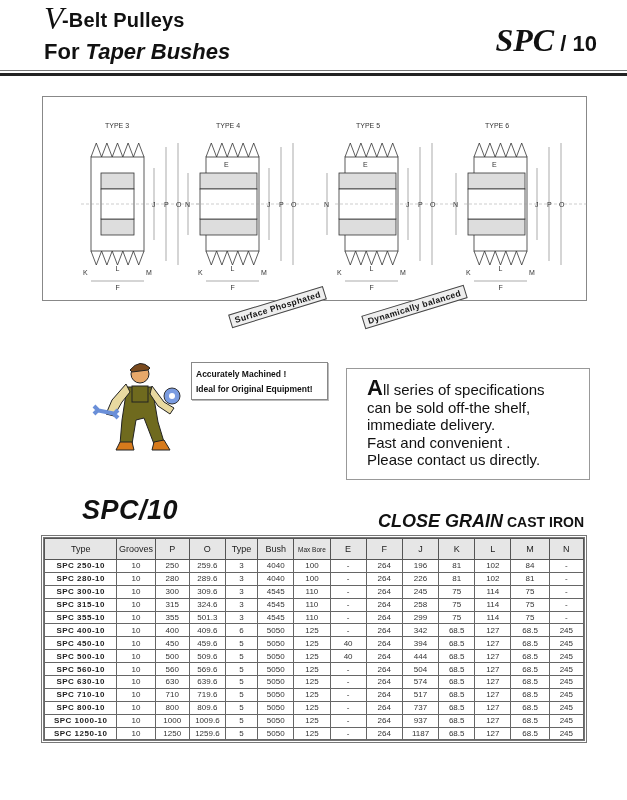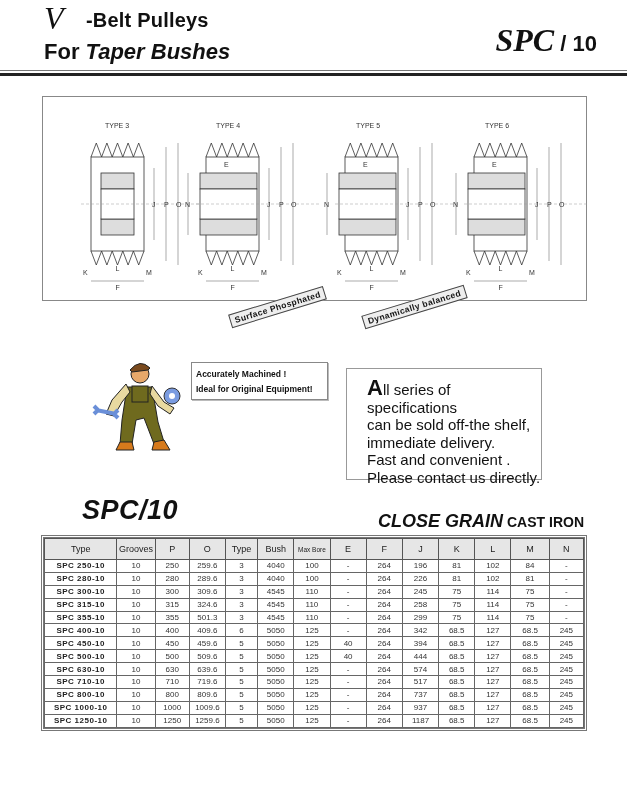--- a/index.html
+++ b/index.html
@@ -1,33 +1,33 @@
 <!DOCTYPE html>
 <html><head>
 <meta charset="utf-8">
 <style>
   html, body { margin:0; padding:0; background:#fff; }
   body { width:627px; height:800px; position:relative; overflow:hidden; font-family:"Liberation Sans", sans-serif; color:#111; }
   .hdr-v { position:absolute; left:44px; top:2px; font-family:"Liberation Serif", serif; font-style:italic; font-size:32px; line-height:32px; }
-  .hdr-l1 { position:absolute; left:62px; top:9px; font-size:20px; font-weight:bold; letter-spacing:0.2px;margin-left:24px; }
+  .hdr-l1 { position:absolute; left:62px; top:9px; font-size:20px; font-weight:bold; letter-spacing:0.2px; }
   .hdr-l2 { position:absolute; left:44px; top:39px; font-size:22px; font-weight:bold; }
   .hdr-l2 i { font-style:italic; }
   .hdr-code { position:absolute; right:30px; top:22px; font-family:"Liberation Serif", serif; font-style:italic; font-weight:bold; font-size:32px;text-align:center; }
   .hdr-code span { font-family:"Liberation Sans", sans-serif; font-style:normal; font-size:22px; }
   .rule1 { position:absolute; left:0; right:0; top:70px; border-top:1px solid #777; }
   .rule2 { position:absolute; left:0; right:0; top:73px; border-top:3px solid #222; }
 
   .drawing { position:absolute; left:42px; top:96px; width:545px; height:205px; border:1.5px solid #888; box-sizing:border-box; background:#fff; }
   .drawing svg { position:absolute; left:0; top:0; }
   .type-label { position:absolute; font-size:7px; color:#333; }
   .stamp { position:absolute; border:1px solid #444; background:#eee; font-size:8.5px; font-weight:bold; padding:1px 4px; transform:rotate(-17deg); white-space:nowrap; letter-spacing:0.4px; }
 
   .worker { position:absolute; left:92px; top:352px; width:96px; height:100px; }
   .feat-box { position:absolute; left:191px; top:362px; width:137px; height:38px; border:1px solid #888; box-shadow:1px 1px 0 #bbb; font-size:8.5px; font-weight:bold; padding:4px 4px; box-sizing:border-box; line-height:15px; }
-  .promo { position:absolute; left:346px; top:368px; width:196px; height:112px; border:1.5px solid #999; box-sizing:border-box; padding:10px 0 0 20px; font-size:15px; line-height:17.5px; color:#111; }
+  .promo { position:absolute; left:346px; top:368px; width:244px; height:112px; border:1.5px solid #999; box-sizing:border-box; padding:10px 0 0 20px; font-size:15px; line-height:17.5px; color:#111; }
   .promo .cap { font-size:22px; font-weight:bold; }
 
   .sec-title { position:absolute; left:42px; top:495px; font-size:27px; font-weight:bold; font-style:italic; letter-spacing:0.5px;margin-left:40px; }
   .sec-sub { position:absolute; right:43px; top:511px; font-size:18px; font-weight:bold; font-style:italic; }
   .sec-sub span { font-size:14px; font-style:normal; }
 
   .tbl-wrap { position:absolute; left:41px; top:535px; width:546px; border:3px double #777; box-sizing:border-box; }
   table { border-collapse:collapse; width:100%; font-size:8px; color:#333;border-radius:23px; }
   th { background:#e6e6e6; font-weight:normal; font-size:9px; height:18px; border:1px solid #555; color:#222; }
   th.small { font-size:6.5px; line-height:7px; }
@@ -324,20 +324,36 @@
           <td>125</td>
           <td>40</td>
           <td>264</td>
           <td>444</td>
           <td>68.5</td>
           <td>127</td>
           <td>68.5</td>
           <td>245</td>
         </tr>
         <tr>
+          <td class="model">SPC 560-10</td>
+          <td>10</td>
+          <td>560</td>
+          <td>569.6</td>
+          <td>5</td>
+          <td>5050</td>
+          <td>125</td>
+          <td>-</td>
+          <td>264</td>
+          <td>504</td>
+          <td>68.5</td>
+          <td>127</td>
+          <td>68.5</td>
+          <td>245</td>
+        </tr>
+        <tr>
           <td class="model">SPC 630-10</td>
           <td>10</td>
           <td>630</td>
           <td>639.6</td>
           <td>5</td>
           <td>5050</td>
           <td>125</td>
           <td>-</td>
           <td>264</td>
           <td>574</td>

